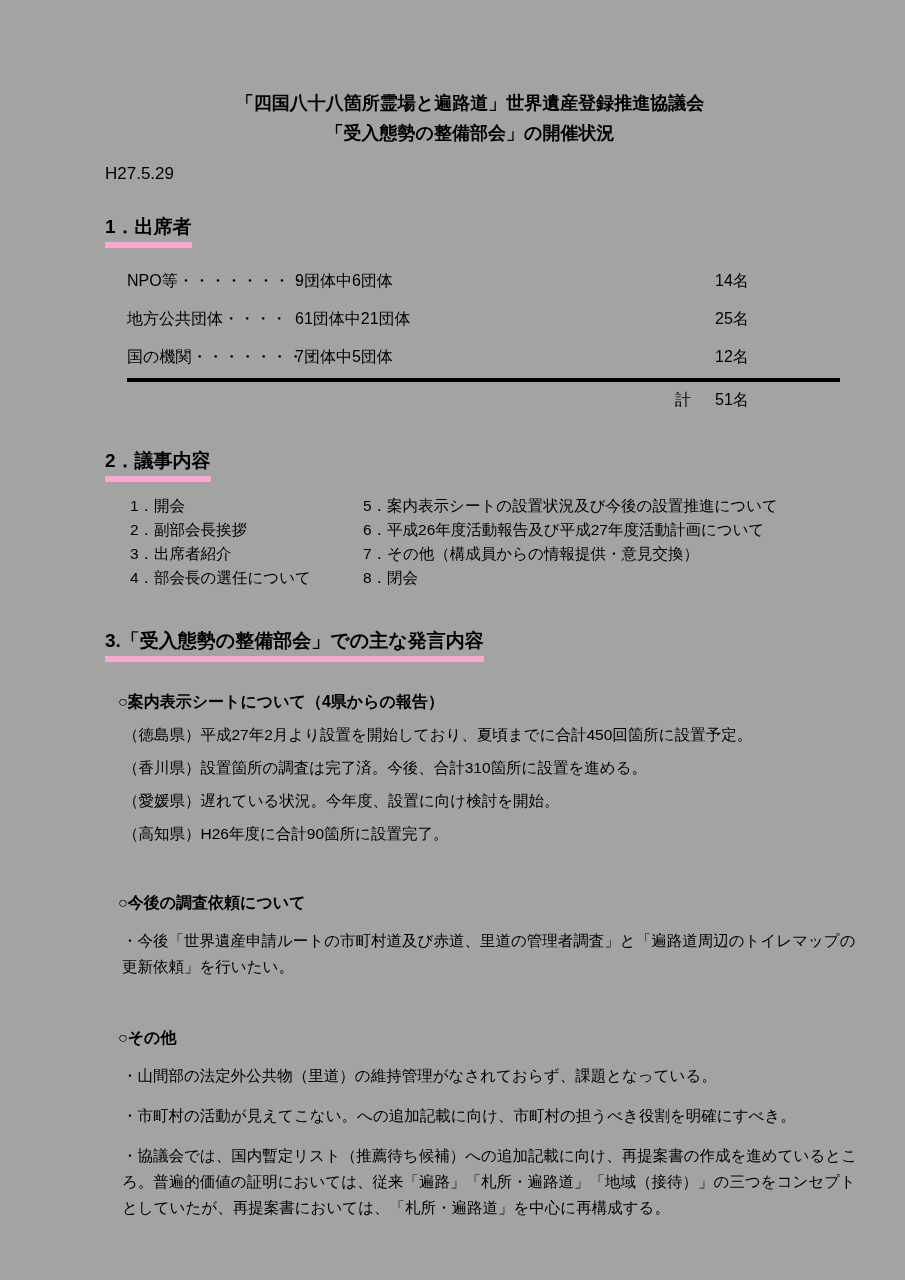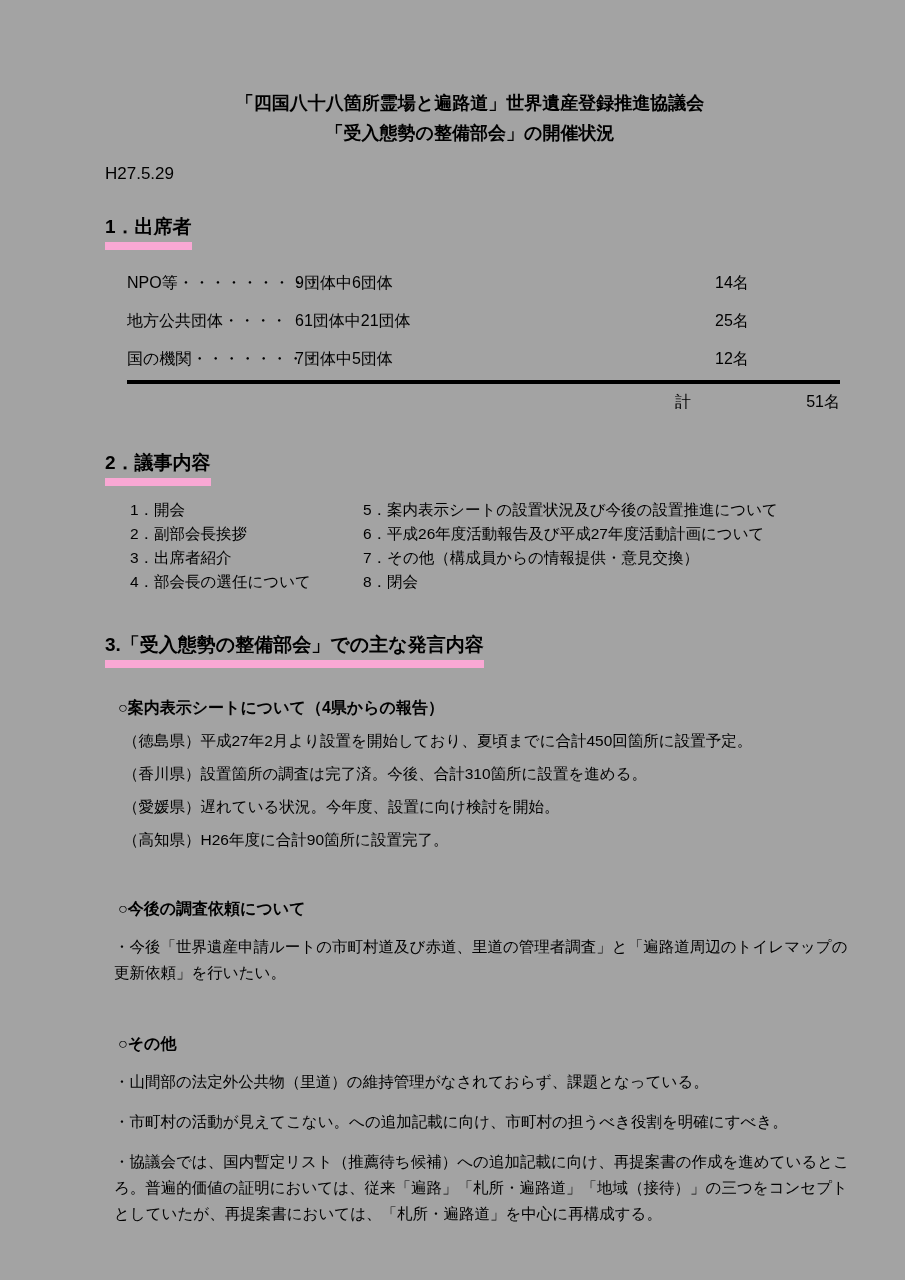--- a/index.html
+++ b/index.html
@@ -13,43 +13,43 @@
     overflow: hidden;
   }
   .content { padding: 88px 70px 0 105px; }
 
   
   .title-block { text-align: center; font-weight: bold; font-size: 18px; line-height: 30px; }
   .doc-date { font-size: 17px; margin-top: 16px; padding-right: 8px; }
 
   
   .sec-heading { margin-top: 30px; font-size: 19px; font-weight: bold; }
-  .sec-heading span.u { display: inline-block; border-bottom: 8px solid #f9a8d4; padding-bottom: 2px; }
+  .sec-heading span.u { display: inline-block; border-bottom: 6px solid #f9a8d4; padding-bottom: 2px; }
 
   
   .att-table { margin-top: 14px; margin-left: 22px; width: 713px; font-size: 16px; }
   .att-row { display: flex; align-items: center; height: 38px; }
   .att-label { width: 168px; white-space: nowrap; }
   .att-value { flex: 1; }
   .att-count { width: 125px; text-align: left; }
   .double-rule { height: 4px; border-top: 3px solid #000; border-bottom: 1px solid #000; margin-top: 2px; }
   .total-row { display: flex; justify-content: flex-end; align-items: center; height: 36px; }
   .total-label { margin-right: 24px; }
-  .total-value { width: 125px; text-align: right; }
+  .total-value { width: 125px; text-align: left; }
 
   
   .agenda { display: flex; margin-top: 12px; margin-left: 25px; font-size: 15.5px; line-height: 24px; gap: 13px; }
   .agenda-left { width: 220px; flex-shrink: 0; }
   .agenda-right { flex: 1; }
   .agenda-item { white-space: nowrap; }
 
   
   .sub-heading { margin-top: 30px; margin-left: 13px; font-size: 16px; font-weight: bold; }
   .pref-item { margin-left: 18px; margin-top: 12px; font-size: 15.5px; }
-  .bullet-para { margin-left: 9px; margin-top: 14px; font-size: 15.5px; line-height: 26px; width: 740px; }
+  .bullet-para { margin-left: 17px; margin-top: 14px; font-size: 15.5px; line-height: 26px; width: 740px; }
   .spacer-lg { height: 18px; }
 </style>
 </head>
 <body>
 
 <div class="page">
   <div class="content">
 
     <div class="title-block">
       <div>「四国八十八箇所霊場と遍路道」世界遺産登録推進協議会</div>

